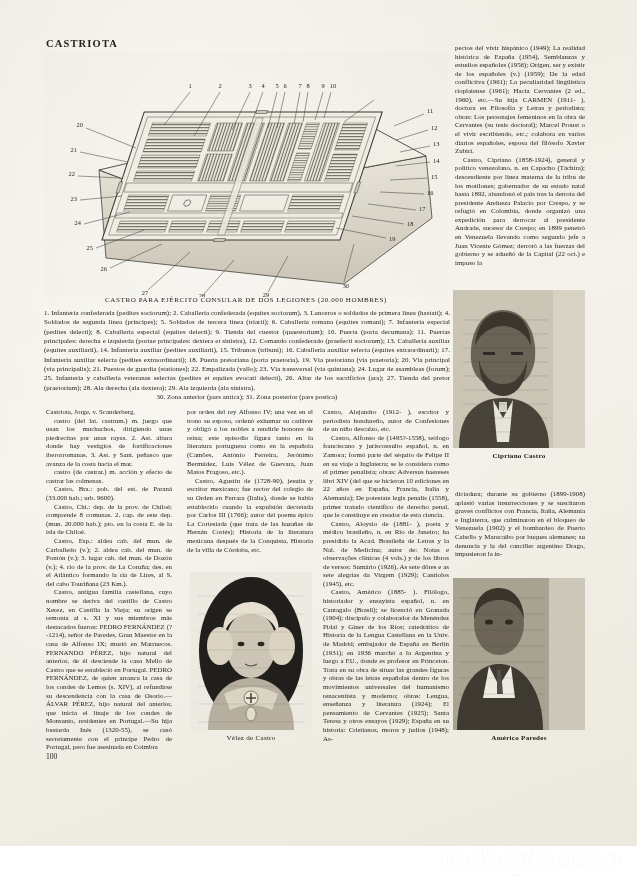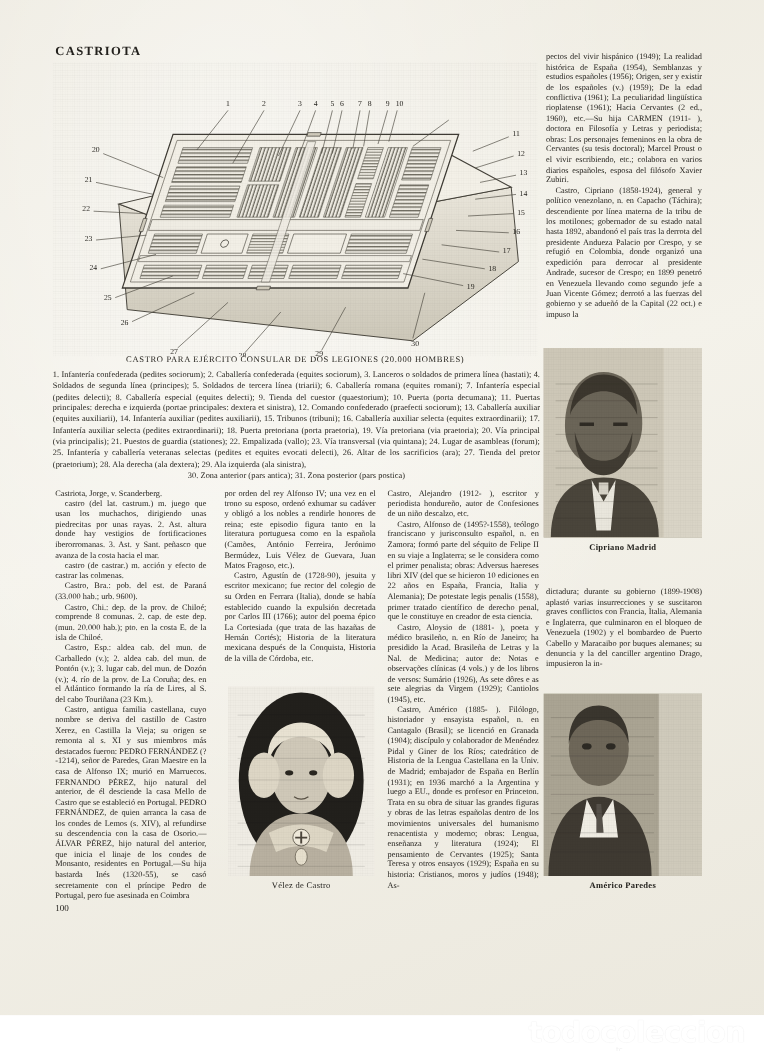--- a/index.html
+++ b/index.html
@@ -396,21 +396,21 @@
         <path d="M40,110 L50,128 L60,110 L56,152 L44,152 Z" fill="#e9e6dc"></path>
         <path d="M46,112 h8 v10 h-8 Z" fill="#d6d2c6"></path>
       </g>
       <g opacity="0.35" fill="none" stroke="#2f2b24" stroke-width="0.45">
         <path d="M10,30 L95,30 M10,44 L95,44 M10,58 L95,58 M10,72 L95,72 M10,86 L95,86 M10,100 L95,100 M10,114 L95,114 M10,128 L95,128 M10,142 L95,142"></path>
       </g>
     </svg>
     <div class="grain"></div>
   </div>
   <div class="pcap" id="cap-cipriano">
-    <b>Cipriano  Madrid</b>
+    <b>Cipriano  Castro</b>
   </div>
 
   <div class="portrait" id="portrait-americo">
     <svg width="132" height="152" viewBox="0 0 132 152" xmlns="http://www.w3.org/2000/svg">
       <rect width="132" height="152" fill="#cfcabb"></rect>
       <rect x="0" y="0" width="96" height="152" fill="#aaa493"></rect>
       <g>
         <ellipse cx="46" cy="46" rx="25" ry="31" fill="#6e6759"></ellipse>
         <path d="M21,42 C21,20 32,10 46,10 C60,10 71,22 71,42 C68,28 58,22 46,22 C34,22 24,28 21,42 Z" fill="#3a362e"></path>
         <path d="M4,152 C4,112 22,86 46,86 C70,86 90,112 90,152 Z" fill="#3f3a32"></path>

